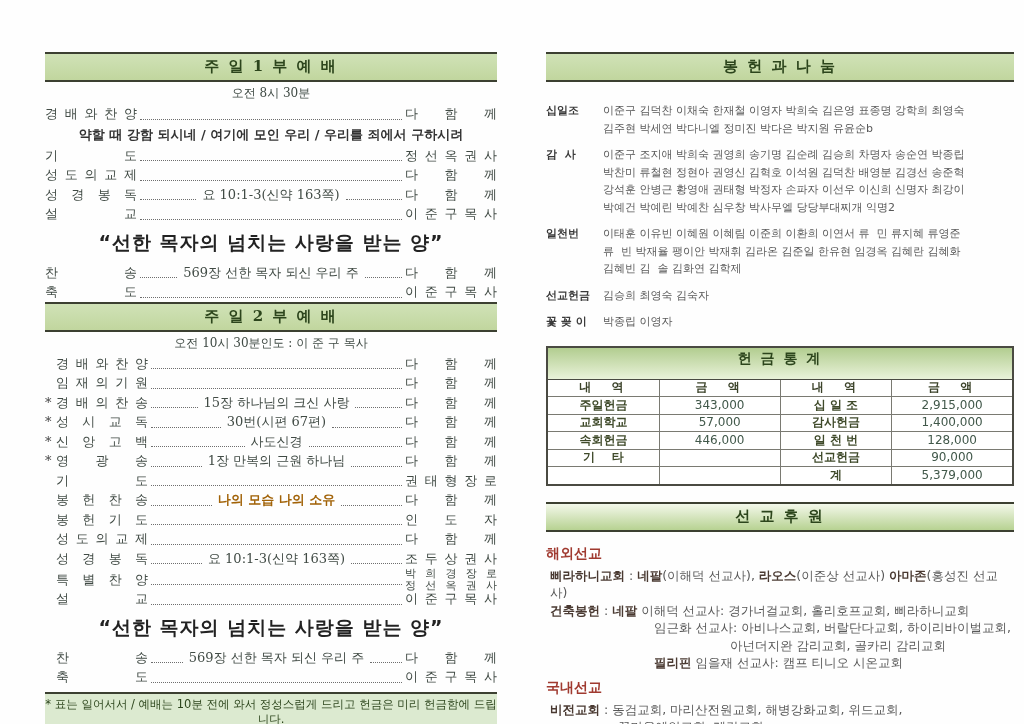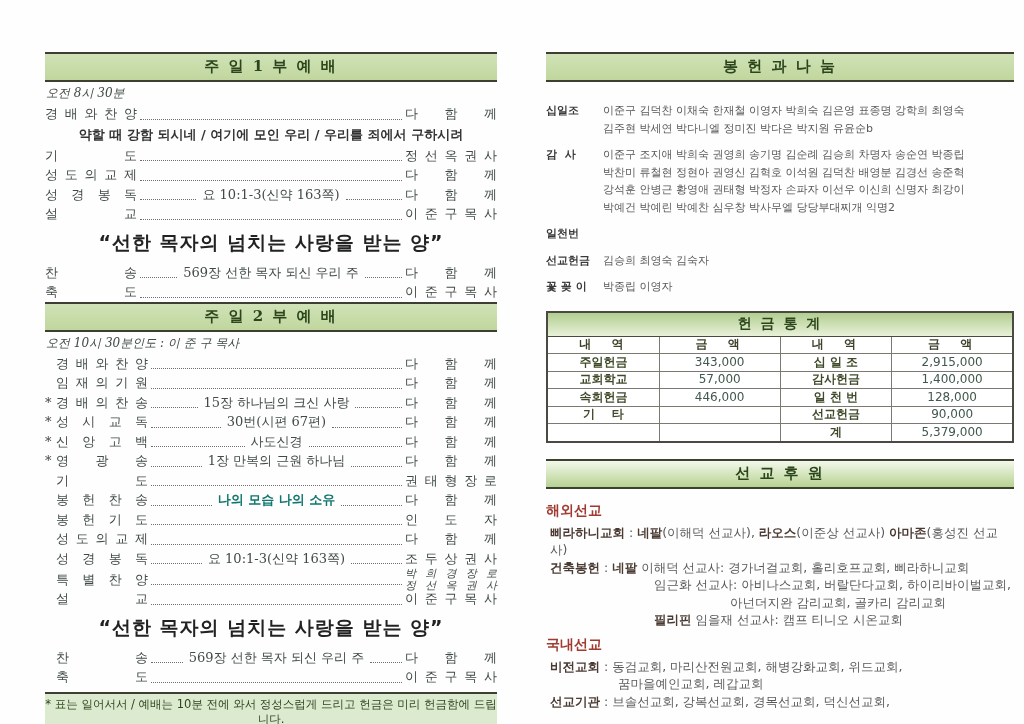--- a/index.html
+++ b/index.html
@@ -18,58 +18,58 @@
     background:linear-gradient(#d0e2b7,#c1d69e);
     border-top:2px solid #3c4031;border-bottom:2px solid #3c4031;
     text-align:center;font-weight:bold;font-size:15px;color:#2c451c;
     padding:3px 0 4px;letter-spacing:2px;
     font-family:"DejaVu Serif","Liberation Serif",serif;
   }
   .bar.grad{background:linear-gradient(#f3f8ea,#b7d292);}
   .bar.gradtable{background:linear-gradient(#b2cd90,#e9f2d9);}
 
   
-  .meta{display:flex;justify-content:flex-start;font-size:12px;
+  .meta{display:flex;justify-content:center;font-size:12px;
     font-family:"DejaVu Serif","Liberation Serif",serif;color:#3f4a44;
-    margin:3px 1px 2px;font-style:italic;}
+    margin:3px 1px 2px;}
   .rows{margin-top:1px;}
   .row{display:flex;align-items:flex-end;font-size:13px;line-height:19.5px;
     font-family:"DejaVu Serif","Liberation Serif",serif;color:#414b45;}
   .star{width:11px;flex:none;color:#444;}
   .rlabel{display:inline-block;width:92px;flex:none;white-space:nowrap;
     text-align:justify;text-align-last:justify;}
   .dots{flex:1;border-bottom:1.7px dotted #6e6e6e;margin:0 3px 4px;}
   .rmid{flex:none;padding:0 3px;white-space:nowrap;}
-  .rmid.bold{font-weight:bold;font-family:"DejaVu Sans","Liberation Sans",sans-serif;color:#0f766e;}
+  .rmid.bold{font-weight:bold;font-family:"DejaVu Sans","Liberation Sans",sans-serif;color:#a16207;}
   .rright{display:inline-block;width:92px;flex:none;white-space:nowrap;
     text-align:justify;text-align-last:justify;}
   .rright2{width:92px;flex:none;display:flex;flex-direction:column;
     font-size:11px;line-height:11.5px;margin-bottom:-2px;}
-  .rright2 div{text-align:justify;text-align-last:justify;white-space:nowrap;font-style:italic;}
+  .rright2 div{text-align:justify;text-align-last:justify;white-space:nowrap;}
   .center-verse{text-align:center;font-weight:bold;font-size:13px;line-height:22px;
     color:#333;font-family:"DejaVu Sans","Liberation Sans",sans-serif;}
   .center-sermon{text-align:center;font-weight:bold;font-size:19px;letter-spacing:1px;
     color:#222;margin:6px 0 7px;font-family:"DejaVu Sans","Liberation Sans",sans-serif;}
 
   .footnote{margin-top:5px;background:#dcead0;
     border-top:2px solid #3c4031;border-bottom:2px solid #3c4031;
     font-size:11.5px;color:#2c451c;text-align:center;padding:3px 0;}
   .subline{border-bottom:1px solid #8a8a82;margin-top:3px;}
 
   
   .sharing{padding-top:20px;}
   .share-item{display:flex;margin-bottom:9px;font-size:11px;line-height:17.5px;}
   .slabel{flex:none;min-width:50px;margin-right:7px;font-weight:bold;color:#3a3a3a;
     white-space:pre;}
   .slines{color:#585858;white-space:pre-wrap;}
 
   
   .stats{margin-top:15px;border:2px solid #4a4a42;}
   .stats-title{border-bottom:1.5px solid #4a4a42;text-align:center;font-weight:bold;
-    font-size:14px;color:#2c451c;padding:2px 0 3px;letter-spacing:2px;
+    font-size:14px;color:#2c451c;padding:2px 0 11px;letter-spacing:2px;
     font-family:"DejaVu Serif","Liberation Serif",serif;}
   .stats-grid{display:grid;grid-template-columns:1fr 1.08fr 1fr 1.08fr;
     background:#7a7a72;gap:1px;}
   .stats-grid>div{background:#ffffff;font-size:12px;padding:0.5px 4px;text-align:center;
     line-height:15.5px;white-space:pre;}
   .hcell{font-weight:bold;color:#3c432a;letter-spacing:4px;}
   .lcell{font-weight:bold;color:#3f4a2a;}
   .vcell{color:#41584a;}
 
   
@@ -276,20 +276,23 @@
         </div>
         <div class="share-item">
           <span class="slabel">감  사</span>
           <div class="slines">이준구 조지애 박희숙 권영희 송기명 김순례 김승희 차명자 송순연 박종립
 박찬미 류철현 정현아 권영신 김혁호 이석원 김덕찬 배영분 김경선 송준혁
 강석훈 안병근 황영애 권태형 박정자 손파자 이선우 이신희 신명자 최강이
 박예건 박예린 박예찬 심우창 박사무엘 당당부대찌개 익명2</div>
         </div>
         <div class="share-item">
           <span class="slabel">일천번</span>
+          <div class="slines">이태훈 이유빈 이혜원 이혜림 이준희 이환희 이연서 류  민 류지혜 류영준
+류  빈 박재율 팽이안 박재휘 김라온 김준일 한유현 임경옥 김혜란 김혜화
+김혜빈 김  솔 김화연 김학제</div>
         </div>
         <div class="share-item">
           <span class="slabel">선교헌금</span>
           <div class="slines">김승희 최영숙 김숙자</div>
         </div>
         <div class="share-item">
           <span class="slabel">꽃 꽂 이</span>
           <div class="slines">박종립 이영자</div>
         </div>
       </div>

